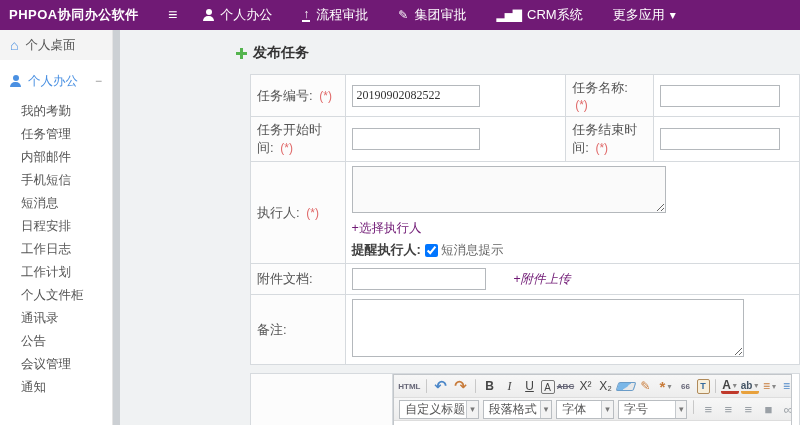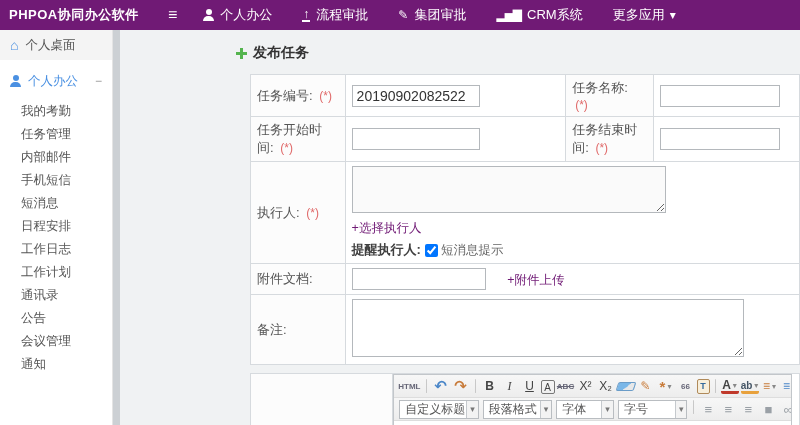--- a/index.html
+++ b/index.html
@@ -42,31 +42,31 @@
   .plus-icon::before { content:""; position:absolute; left:0; top:4px; width:11px; height:3px; background:#54b44e; }
   .plus-icon::after { content:""; position:absolute; left:4px; top:0; width:3px; height:11px; background:#54b44e; }
 
   table.form-table { border-collapse:collapse; table-layout:fixed; background:#fff; }
   table.form-table td { border:1px solid #d6dade; padding:4px 6px; vertical-align:middle; font-size:13px; }
   td.lbl { width:148px; background:#fcfcfc; color:#555; padding-left:9px; }
   td.f1 { width:242px; }
   td.lbl2 { width:103px; background:#fcfcfc; color:#555; padding-left:9px; }
   td.f2 { width:150px; }
   .req { font-style:normal; color:#e06a6a; margin-left:3px; font-size:12px; }
-  input[type=text] { height:22px; border:1px solid #b4b8bc; background:#fff; padding:0 4px; font-size:14px; font-family:Liberation Sans, sans-serif; color:#333; }
+  input[type=text] { height:22px; border:1px solid #b4b8bc; background:#fff; padding:0 4px; font-size:12px; font-family:Liberation Serif, serif; color:#333; }
   .in-md { width:128px; }
   .in-sm { width:120px; }
   .exec-box { width:314px; height:47px; border:1px solid #b4b8bc; background:#fafafa; resize:both; font-family:inherit; }
   .remark-box { width:392px; height:58px; border:1px solid #b4b8bc; background:#fff; resize:both; font-family:inherit; }
   a.blue-link { color:#701a75; text-decoration:none; font-size:12.5px; cursor:pointer; }
   .exec-links { margin-top:4px; }
   .remind-line { margin-top:4px; font-size:12.5px; color:#666; display:flex; align-items:center; }
   .remind-line b { color:#404040; font-size:13px; margin-right:4px; }
   .remind-line input { width:13px; height:13px; margin:0 3px 0 0; }
-  .attach-link { margin-left:18px; }
+  .attach-link { margin-left:24px;font-style:italic; }
 
   .editor-table { margin-top:8px; }
   td.editor-cell { padding:0 !important; vertical-align:top; width:407px; }
   .editor-box { width:399px; border:1px solid #c2c6ca; background:#fff; }
   .tb-row { display:flex; align-items:center; flex-wrap:nowrap; overflow:hidden; padding:2px 3px; background:linear-gradient(#f7f7f7,#ededed); border-bottom:1px solid #ddd; height:23px; }
   .tb-btn { display:inline-flex; align-items:center; justify-content:center; min-width:18px; height:18px; margin:0 1px; font-size:12px; color:#444; cursor:pointer; border-radius:2px; flex:none; }
   .sep { min-width:1px; width:1px; height:14px; background:#c8c8c8; margin:0 4px; padding:0; pointer-events:none; }
   .txt { font-size:8px; font-weight:bold; letter-spacing:0; color:#667; }
   .bold { font-weight:bold; }
   .italic { font-style:italic; font-family:"Liberation Serif","DejaVu Serif",serif; }
@@ -134,20 +134,21 @@
     <div>
 
     <div class="side-item">我的考勤</div>
         <div class="side-item">任务管理</div>
         <div class="side-item">内部邮件</div>
         <div class="side-item">手机短信</div>
         <div class="side-item">短消息</div>
         <div class="side-item">日程安排</div>
         <div class="side-item">工作日志</div>
         <div class="side-item">工作计划</div>
+        <div class="side-item">个人文件柜</div>
         <div class="side-item">通讯录</div>
         <div class="side-item">公告</div>
         <div class="side-item">会议管理</div>
       </div>
     <div class="side-item">通知</div>
   </aside>
   <div class="side-scrollbar">
     <div class="thumb"></div>
   </div>
 

